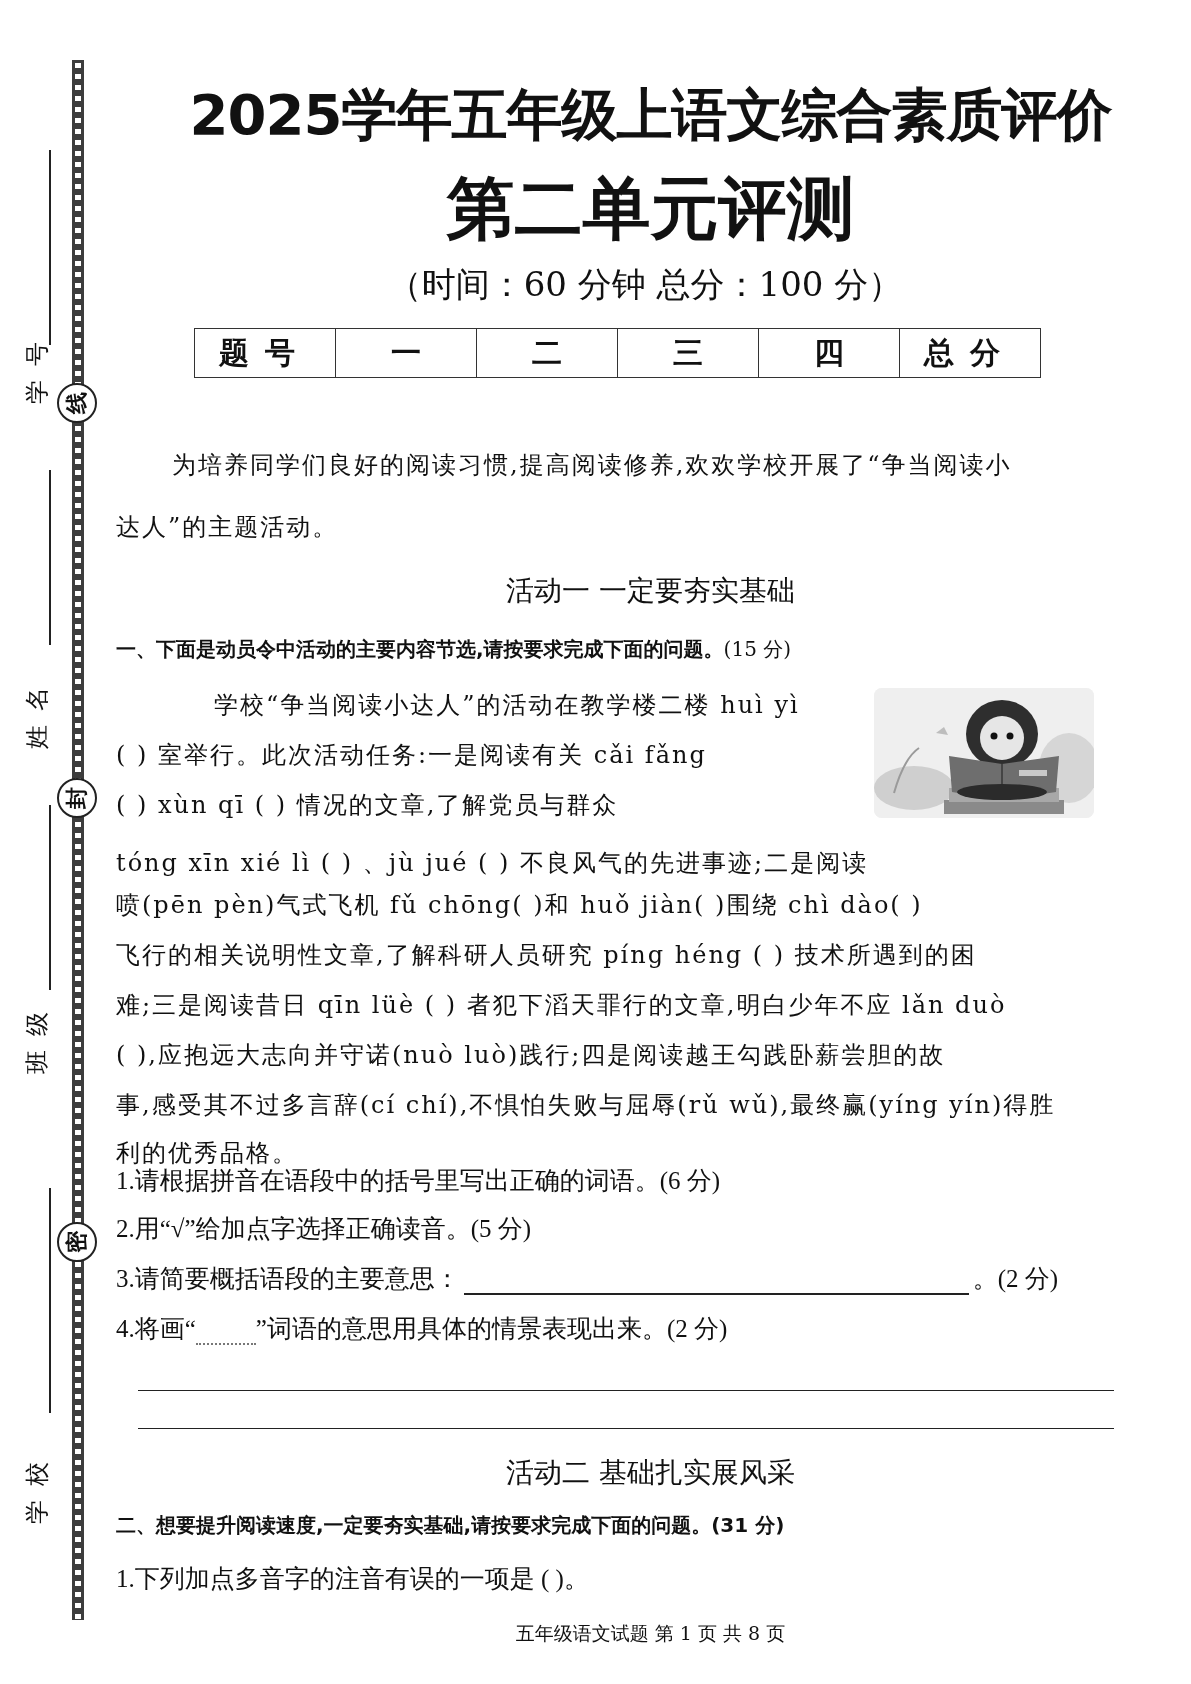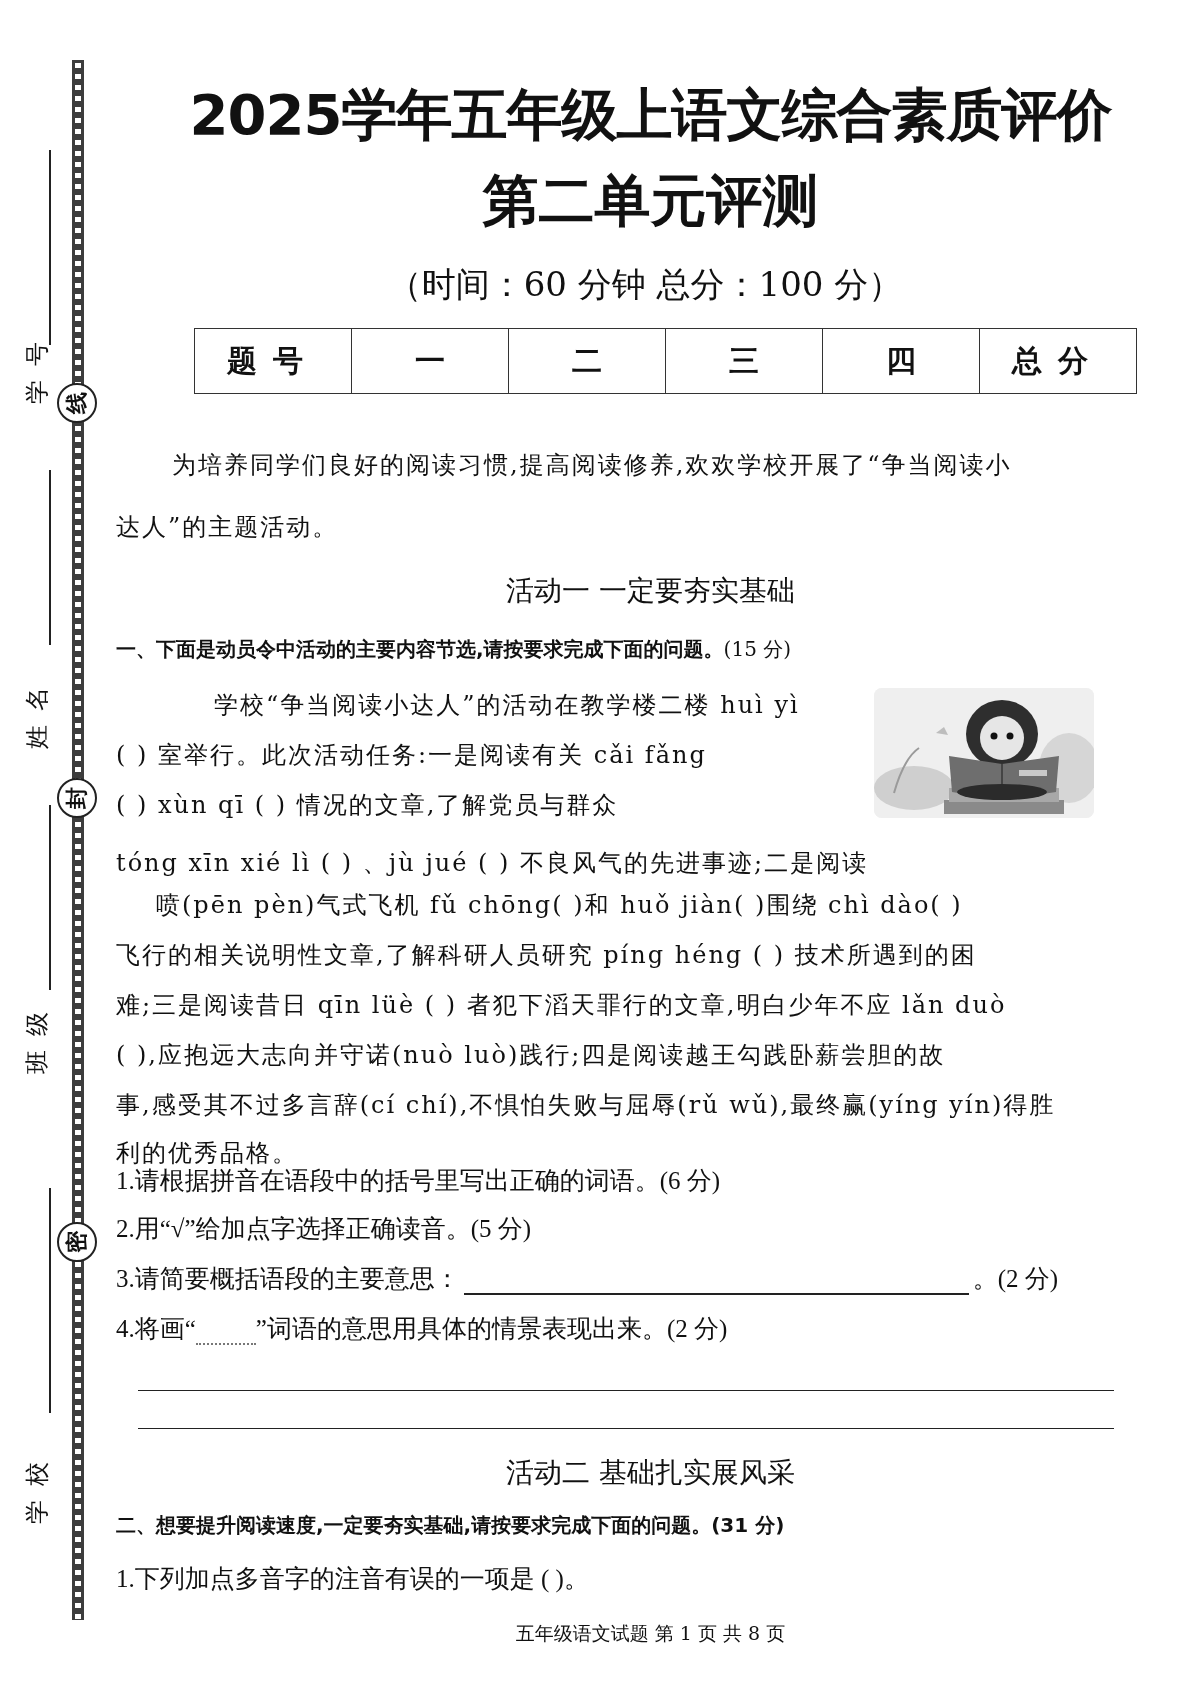--- a/index.html
+++ b/index.html
@@ -14,25 +14,25 @@
   .perf-bg { position: absolute; left: 72px; top: 60px; width: 12px; height: 1560px; background: #3d3d3d; }
   .seal { position: absolute; left: 57px; width: 40px; height: 40px; border-radius: 50%; border: 2px solid #222; background: #fff;
           display: flex; align-items: center; justify-content: center; font-size: 22px; font-weight: bold;
           font-family: "DejaVu Sans", sans-serif; transform: rotate(-90deg); box-sizing: border-box; }
   .field-label { position: absolute; left: 22px; font-size: 24px; font-family: "DejaVu Sans", sans-serif;
                  transform: rotate(-90deg); transform-origin: center; white-space: nowrap; letter-spacing: 14px; width: 80px; text-align: center; }
   .field-line { position: absolute; left: 49px; width: 1.5px; background: #222; }
 
   
   .title1 { position: absolute; left: 0; top: 78px; width: 1191px; text-align: center; font-family: "DejaVu Sans", sans-serif; font-size: 56px; font-weight: bold; letter-spacing: -1px; padding-left: 110px; box-sizing: border-box; }
-  .title2 { position: absolute; left: 0; top: 164px; width: 1191px; text-align: center; font-family: "DejaVu Sans", sans-serif; font-size: 56px; font-weight: bold; padding-left: 110px; box-sizing: border-box; }
+  .title2 { position: absolute; left: 0; top: 164px; width: 1191px; text-align: center; font-family: "DejaVu Sans", sans-serif; font-size: 68px; font-weight: bold; padding-left: 110px; box-sizing: border-box; }
   .subtitle { position: absolute; left: 0; top: 262px; width: 1170px; text-align: center; font-size: 34px; padding-left: 120px; box-sizing: border-box; }
 
   table.score { position: absolute; left: 194px; top: 328px; border-collapse: collapse; }
-  table.score td { border: 1.5px solid #333; width: 140px; height: 48px; text-align: center; font-family: "DejaVu Sans", sans-serif; font-weight: bold; font-size: 30px; padding: 8px; }
+  table.score td { border: 1.5px solid #333; width: 140px; height: 48px; text-align: center; font-family: "DejaVu Sans", sans-serif; font-weight: bold; font-size: 30px; padding: 0; }
   table.score td.hd { letter-spacing: 16px; }
 
   .p { position: absolute; left: 116px; width: 1000px; font-size: 24px; line-height: 30px; white-space: nowrap; }
   .kai { font-family: "DejaVu Serif", serif; letter-spacing: 2px; }
   .sec-title { position: absolute; left: 110px; width: 1081px; text-align: center; font-family: "DejaVu Sans", sans-serif; font-size: 28px; }
   .q-head { position: absolute; left: 116px; font-family: "DejaVu Sans", sans-serif; font-weight: bold; font-size: 20px; white-space: nowrap; }
   .q-head .pts { font-weight: normal; font-family: "DejaVu Serif", serif; }
   .sub-q { position: absolute; left: 116px; font-size: 25px; white-space: nowrap; font-family: "Liberation Serif", serif; }
   .blank-line { display: inline-block; width: 505px; border-bottom: 2px solid #222; height: 22px; vertical-align: bottom; margin: 0 4px; }
   .wavy { display: inline-block; width: 60px; border-bottom: 2px dotted #777; height: 24px; vertical-align: bottom; }
@@ -87,21 +87,21 @@
 
 <div class="sec-title" style="top:572px;">活动一  一定要夯实基础</div>
 <div class="q-head" style="top:636px;">
   <span>一、下面是动员令中活动的主要内容节选,请按要求完成下面的问题。</span><span class="pts">(15 分)</span>
 </div>
 
 <div class="p kai" style="top:690px;left:214px;">学校“争当阅读小达人”的活动在教学楼二楼 huì yì</div>
 <div class="p kai" style="top:740px;">(          ) 室举行。此次活动任务:一是阅读有关 cǎi fǎng</div>
 <div class="p kai" style="top:790px;">(          ) xùn qī (          ) 情况的文章,了解党员与群众</div>
 <div class="p kai" style="top:840px;margin-top:8px;">tóng xīn xié lì (                    ) 、jù jué (              ) 不良风气的先进事迹;二是阅读</div>
-<div class="p kai" style="top:890px;margin-left:40px;">喷(pēn pèn)气式飞机 fǔ chōng(          )和 huǒ jiàn(          )围绕 chì dào(              )</div>
+<div class="p kai" style="top:890px;">喷(pēn pèn)气式飞机 fǔ chōng(          )和 huǒ jiàn(          )围绕 chì dào(              )</div>
 <div class="p kai" style="top:940px;">飞行的相关说明性文章,了解科研人员研究 píng héng (          ) 技术所遇到的困</div>
 <div class="p kai" style="top:990px;">难;三是阅读昔日 qīn lüè (          ) 者犯下滔天罪行的文章,明白少年不应 lǎn duò</div>
 <div class="p kai" style="top:1040px;">(          ),应抱远大志向并守诺(nuò luò)践行;四是阅读越王勾践卧薪尝胆的故</div>
 <div class="p kai" style="top:1090px;">事,感受其不过多言辞(cí chí),不惧怕失败与屈辱(rǔ wǔ),最终赢(yíng yín)得胜</div>
 <div class="p kai" style="top:1138px;">利的优秀品格。</div>
 
 <div class="illus">
   <svg width="220" height="130" viewBox="0 0 220 130">
     <rect width="220" height="130" fill="#efefef"></rect>
     <ellipse cx="40" cy="100" rx="40" ry="22" fill="#cfcfcf"></ellipse>

